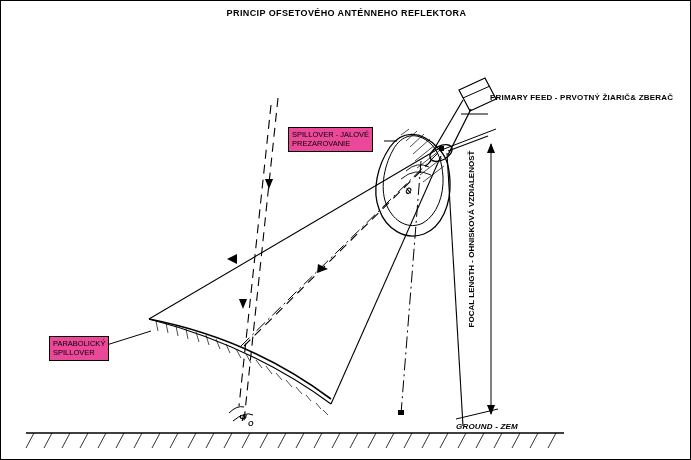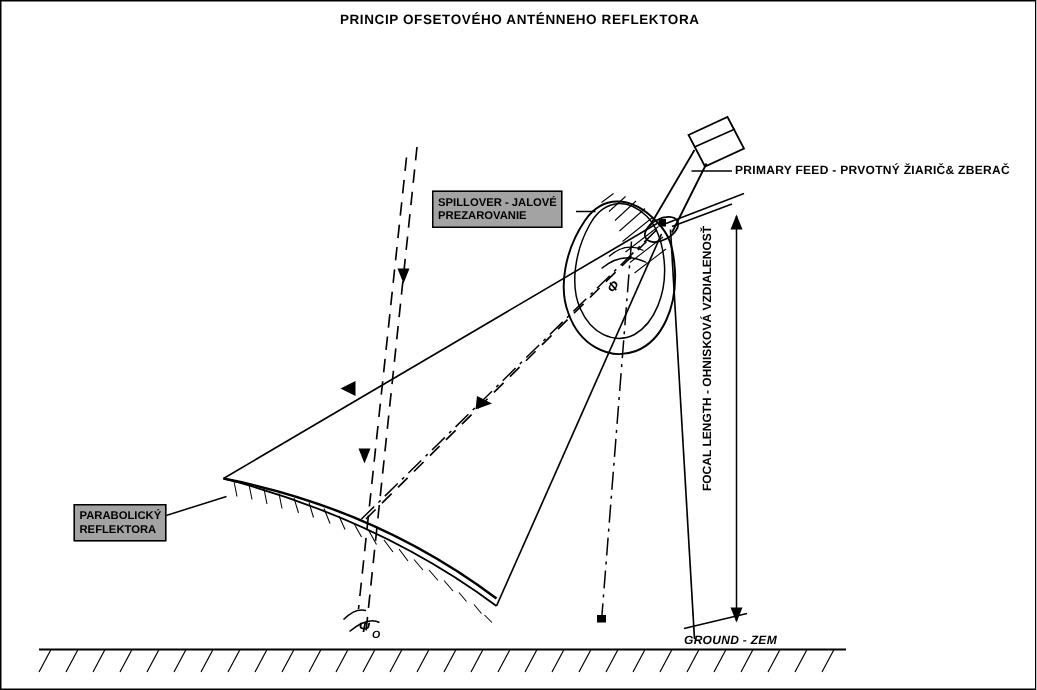--- a/index.html
+++ b/index.html
@@ -40,39 +40,39 @@
     top: 7px;
     width: 691px;
     text-align: center;
     font-size: 9px;
     font-weight: bold;
     letter-spacing: 0.4px;
   }
   .boxlabel {
     position: absolute;
     border: 1px solid #000000;
-    background: #a3a3a3;
+    background: #ec4899;
     padding: 2px 3px;
     font-size: 7.5px;
-    font-weight: bold;
+    font-weight: normal;
     line-height: 1.25;
     color: #000000;
     white-space: nowrap;
   }
   #lbl-spillover {
     left: 287px;
     top: 126px;
   }
   #lbl-parabolic {
     left: 48px;
     top: 335px;
   }
   #lbl-primary-feed {
     left: 489px;
-    top: 108px;
+    top: 92px;
     font-size: 8px;
   }
   #lbl-ground {
     left: 455px;
     top: 421px;
     font-size: 8px;
     font-style: italic;
   }
   #lbl-focal {
     position: absolute;
@@ -271,21 +271,21 @@
 
   <div class="txt" id="title">PRINCIP OFSETOVÉHO ANTÉNNEHO REFLEKTORA</div>
 
   <div class="boxlabel" id="lbl-spillover">
     <div>SPILLOVER - JALOVÉ</div>
     <div>PREZAROVANIE</div>
   </div>
 
   <div class="boxlabel" id="lbl-parabolic">
     <div>PARABOLICKÝ</div>
-    <div>REFLEKTORA</div>
+    <div>SPILLOVER</div>
   </div>
 
   <div class="txt" id="lbl-primary-feed">PRIMARY FEED - PRVOTNÝ ŽIARIČ&amp; ZBERAČ</div>
 
   <div class="txt" id="lbl-ground">GROUND - ZEM</div>
 
   <div id="lbl-focal">FOCAL LENGTH - OHNISKOVÁ VZDIALENOSŤ</div>
 
   <div class="anglelbl" id="lbl-angle-psi">Ψ</div>
   <div class="anglelbl" id="lbl-angle-sub">O</div>

